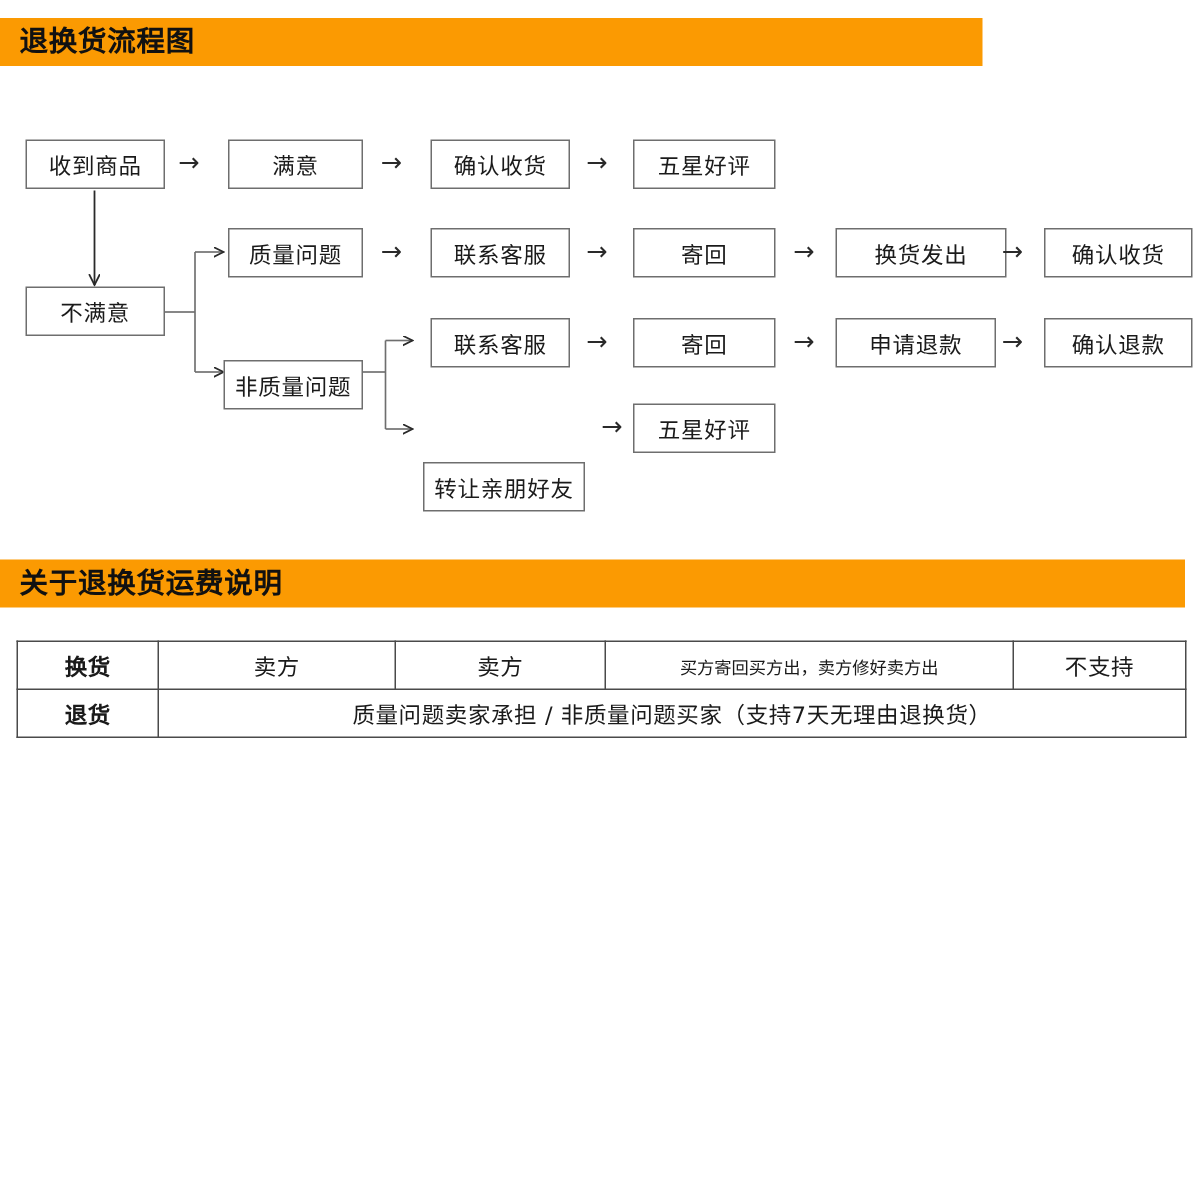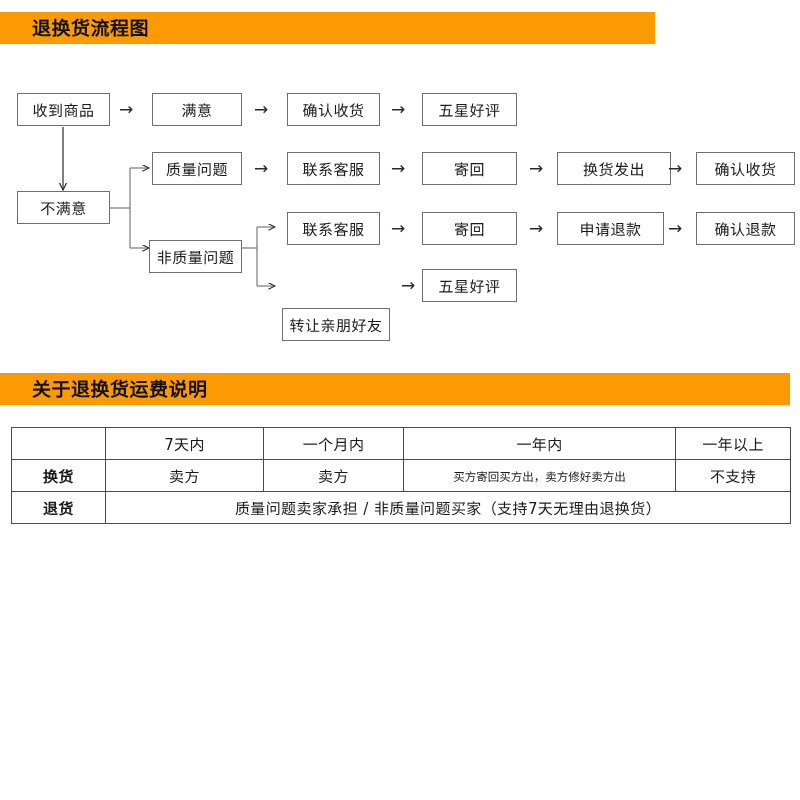--- a/index.html
+++ b/index.html
@@ -23,21 +23,21 @@
     position: absolute;
     background: #fb9a02;
     display: flex;
     align-items: center;
   }
   .banner .banner-title {
     font-size: 19px;
     font-weight: bold;
     color: #111111;
     letter-spacing: 0.5px;
-    padding-left: 32px;
+    padding-left: 13px;
     line-height: 1;
     white-space: nowrap;
   }
   #banner-flow { left: 0; top: 12px; width: 655px; height: 32px; }
   #banner-fee  { left: 0; top: 373px; width: 790px; height: 32px; }
 
   
   #flow-canvas {
     position: absolute;
     left: 6px;
@@ -182,27 +182,20 @@
 
 <table id="fee-table">
   <colgroup>
     <col class="col-head" style="width:94px">
     <col class="col-7d">
     <col class="col-1m">
     <col class="col-1y">
     <col class="col-1yp">
   </colgroup>
   <tbody>
-    <tr>
-      <td class="blank"></td>
-      <td>7天内</td>
-      <td>一个月内</td>
-      <td>一年内</td>
-      <td>一年以上</td>
-    </tr>
     <tr>
       <td class="rowhead">换货</td>
       <td>卖方</td>
       <td>卖方</td>
       <td class="small">买方寄回买方出，卖方修好卖方出</td>
       <td>不支持</td>
     </tr>
     <tr>
       <td class="rowhead">退货</td>
       <td colspan="4">质量问题卖家承担    /    非质量问题买家（支持7天无理由退换货）</td>

